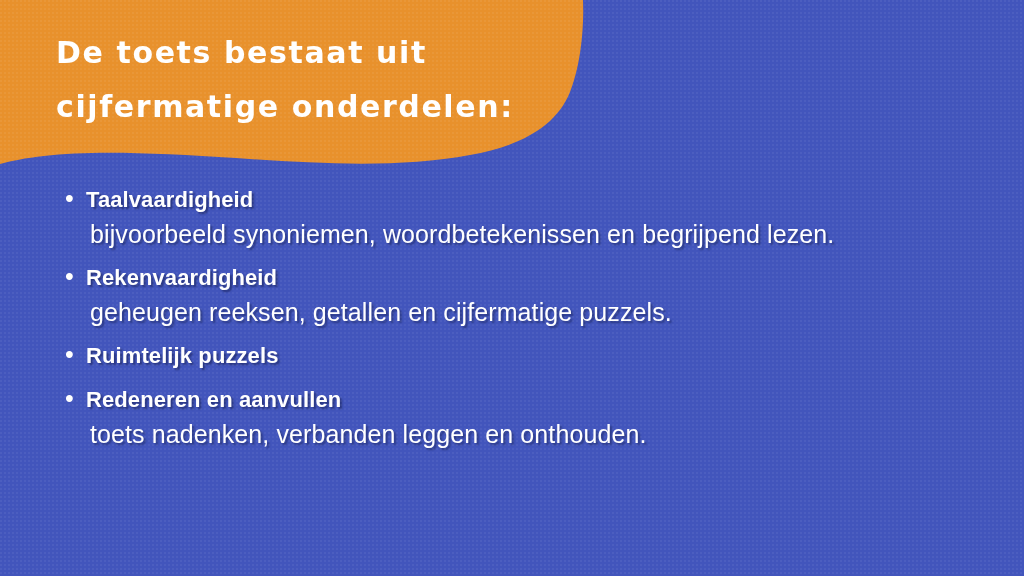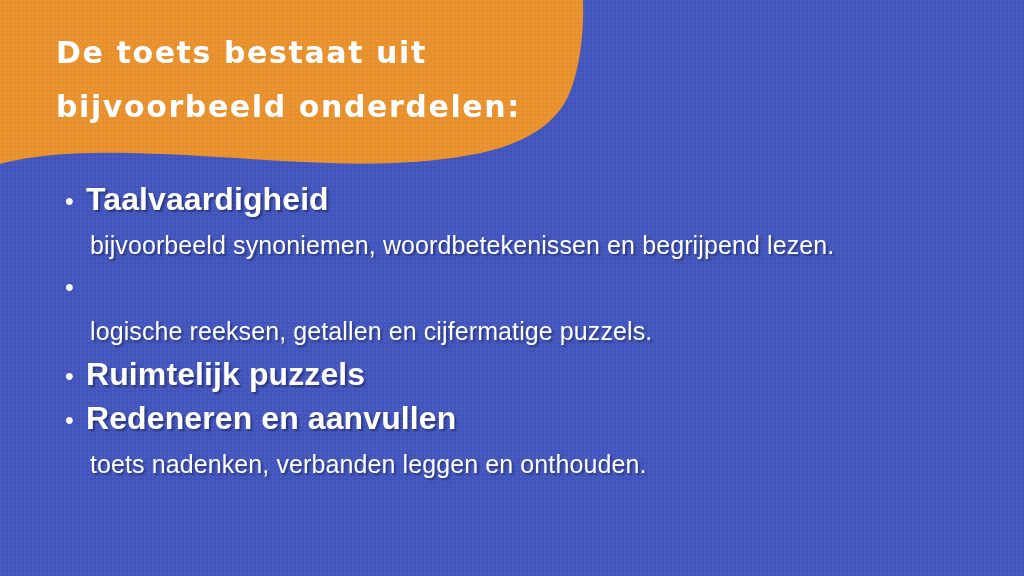--- a/index.html
+++ b/index.html
@@ -100,29 +100,29 @@
     font-size: 25px;
     line-height: 30px;
     text-align: left;
     padding-left: 5px;
     box-sizing: border-box;
   }
 
   .topic-title {
     color: #ffffff;
     font-weight: 700;
-    font-size: 32px;
+    font-size: 22px;
     line-height: 32px;
     letter-spacing: 0.1px;
     text-shadow: 2px 2px 2px rgba(18, 26, 74, 0.55);
     white-space: nowrap;
   }
 
   .topic-desc {
-    margin-top: 13px;
+    margin-top: 2px;
     padding-left: 30px;
     color: #ffffff;
     font-weight: 400;
     font-size: 25px;
     line-height: 32px;
     letter-spacing: 0.1px;
     text-shadow: 2px 2px 2px rgba(18, 26, 74, 0.5);
     white-space: nowrap;
   }
 </style>
@@ -139,38 +139,39 @@
                C 556,127 520,146 470,155
                C 400,168 320,164 236,158
                C 160,153 92,150 44,156
                C 26,158 10,161 0,164
                Z" fill="#e8912c"></path>
     </svg>
   </div>
 
   <div id="title-block">
     <div class="title-line">De toets bestaat uit</div>
-    <div class="title-line">bijvoorbeeld onderdelen:</div>
+    <div class="title-line">cijfermatige onderdelen:</div>
   </div>
 
   <ul id="topic-list">
 
     <li class="topic-item">
       <div class="topic-head">
         <span class="topic-bullet">•</span>
         <span class="topic-title">Taalvaardigheid</span>
       </div>
       <div class="topic-desc">bijvoorbeeld synoniemen, woordbetekenissen en begrijpend lezen.</div>
     </li>
 
     <li class="topic-item">
       <div class="topic-head">
         <span class="topic-bullet">•</span>
+        <span class="topic-title">Rekenvaardigheid</span>
       </div>
-      <div class="topic-desc">logische reeksen, getallen en cijfermatige puzzels.</div>
+      <div class="topic-desc">geheugen reeksen, getallen en cijfermatige puzzels.</div>
     </li>
 
     <li class="topic-item">
       <div class="topic-head">
         <span class="topic-bullet">•</span>
         <span class="topic-title">Ruimtelijk puzzels</span>
       </div>
     </li>
 
     <li class="topic-item">

